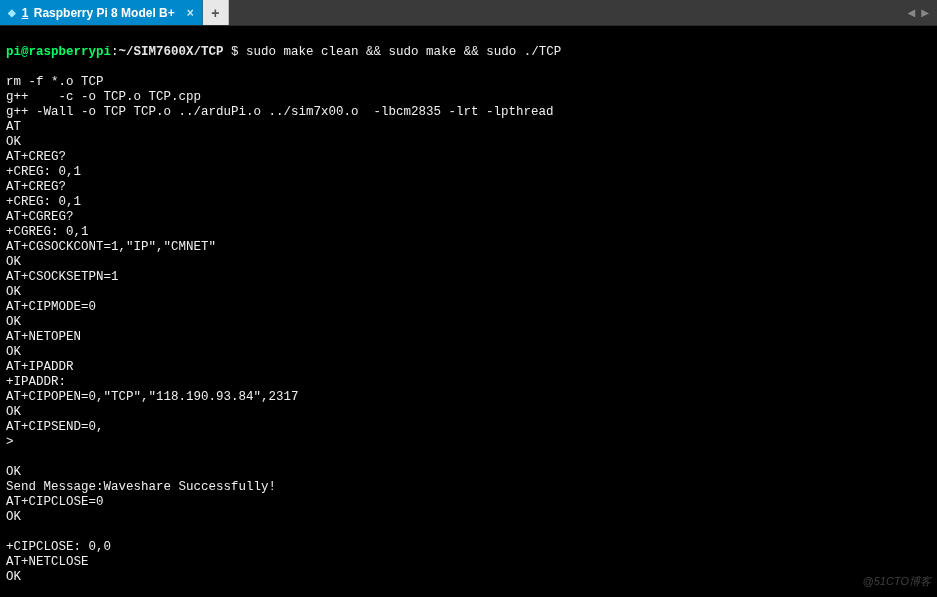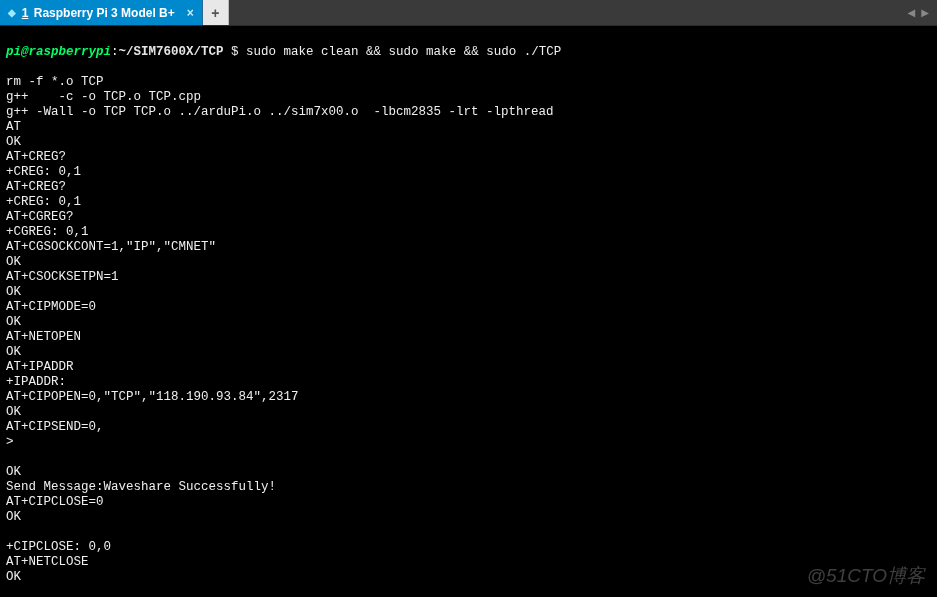--- a/index.html
+++ b/index.html
@@ -83,49 +83,48 @@
       height: calc(597px - 26px);
       font-family: Consolas, "Courier New", monospace;
       font-size: 12.5px;
       line-height: 15px;
       white-space: pre;
       overflow: hidden;
     }
     .prompt-user {
       color: #00ff66;
       font-weight: bold;
-      font-style: italic;
     }
     .prompt-path {
       color: #e5e5e5;
       font-weight: bold;
     }
     .prompt-dollar {
       color: #efefef;
     }
     .term-line {
       color: #efefef;
     }
     .watermark {
       position: absolute;
-      right: 12px;
+      right: 6px;
       bottom: 8px;
       color: rgba(180,180,180,0.35);
-      font-size: 19px;
+      font-size: 11px;
       font-style: italic;
       pointer-events: none;
     }
   </style>
 </head>
 <body>
 
 <div class="tab-bar">
   <div class="tab">
     <span class="tab-marker">◆</span>
-    <span><span class="tab-number">1</span> <span>Raspberry Pi 3 Model B+</span></span>
+    <span><span class="tab-number">1</span> <span>Raspberry Pi 8 Model B+</span></span>
     <span class="tab-close">×</span>
   </div>
   <div class="tab-add">+</div>
   <div class="tab-spacer"></div>
   <div class="tab-nav">
     <span class="nav-arrow">◀</span>
     <span class="nav-arrow">▶</span>
   </div>
 </div>
 

